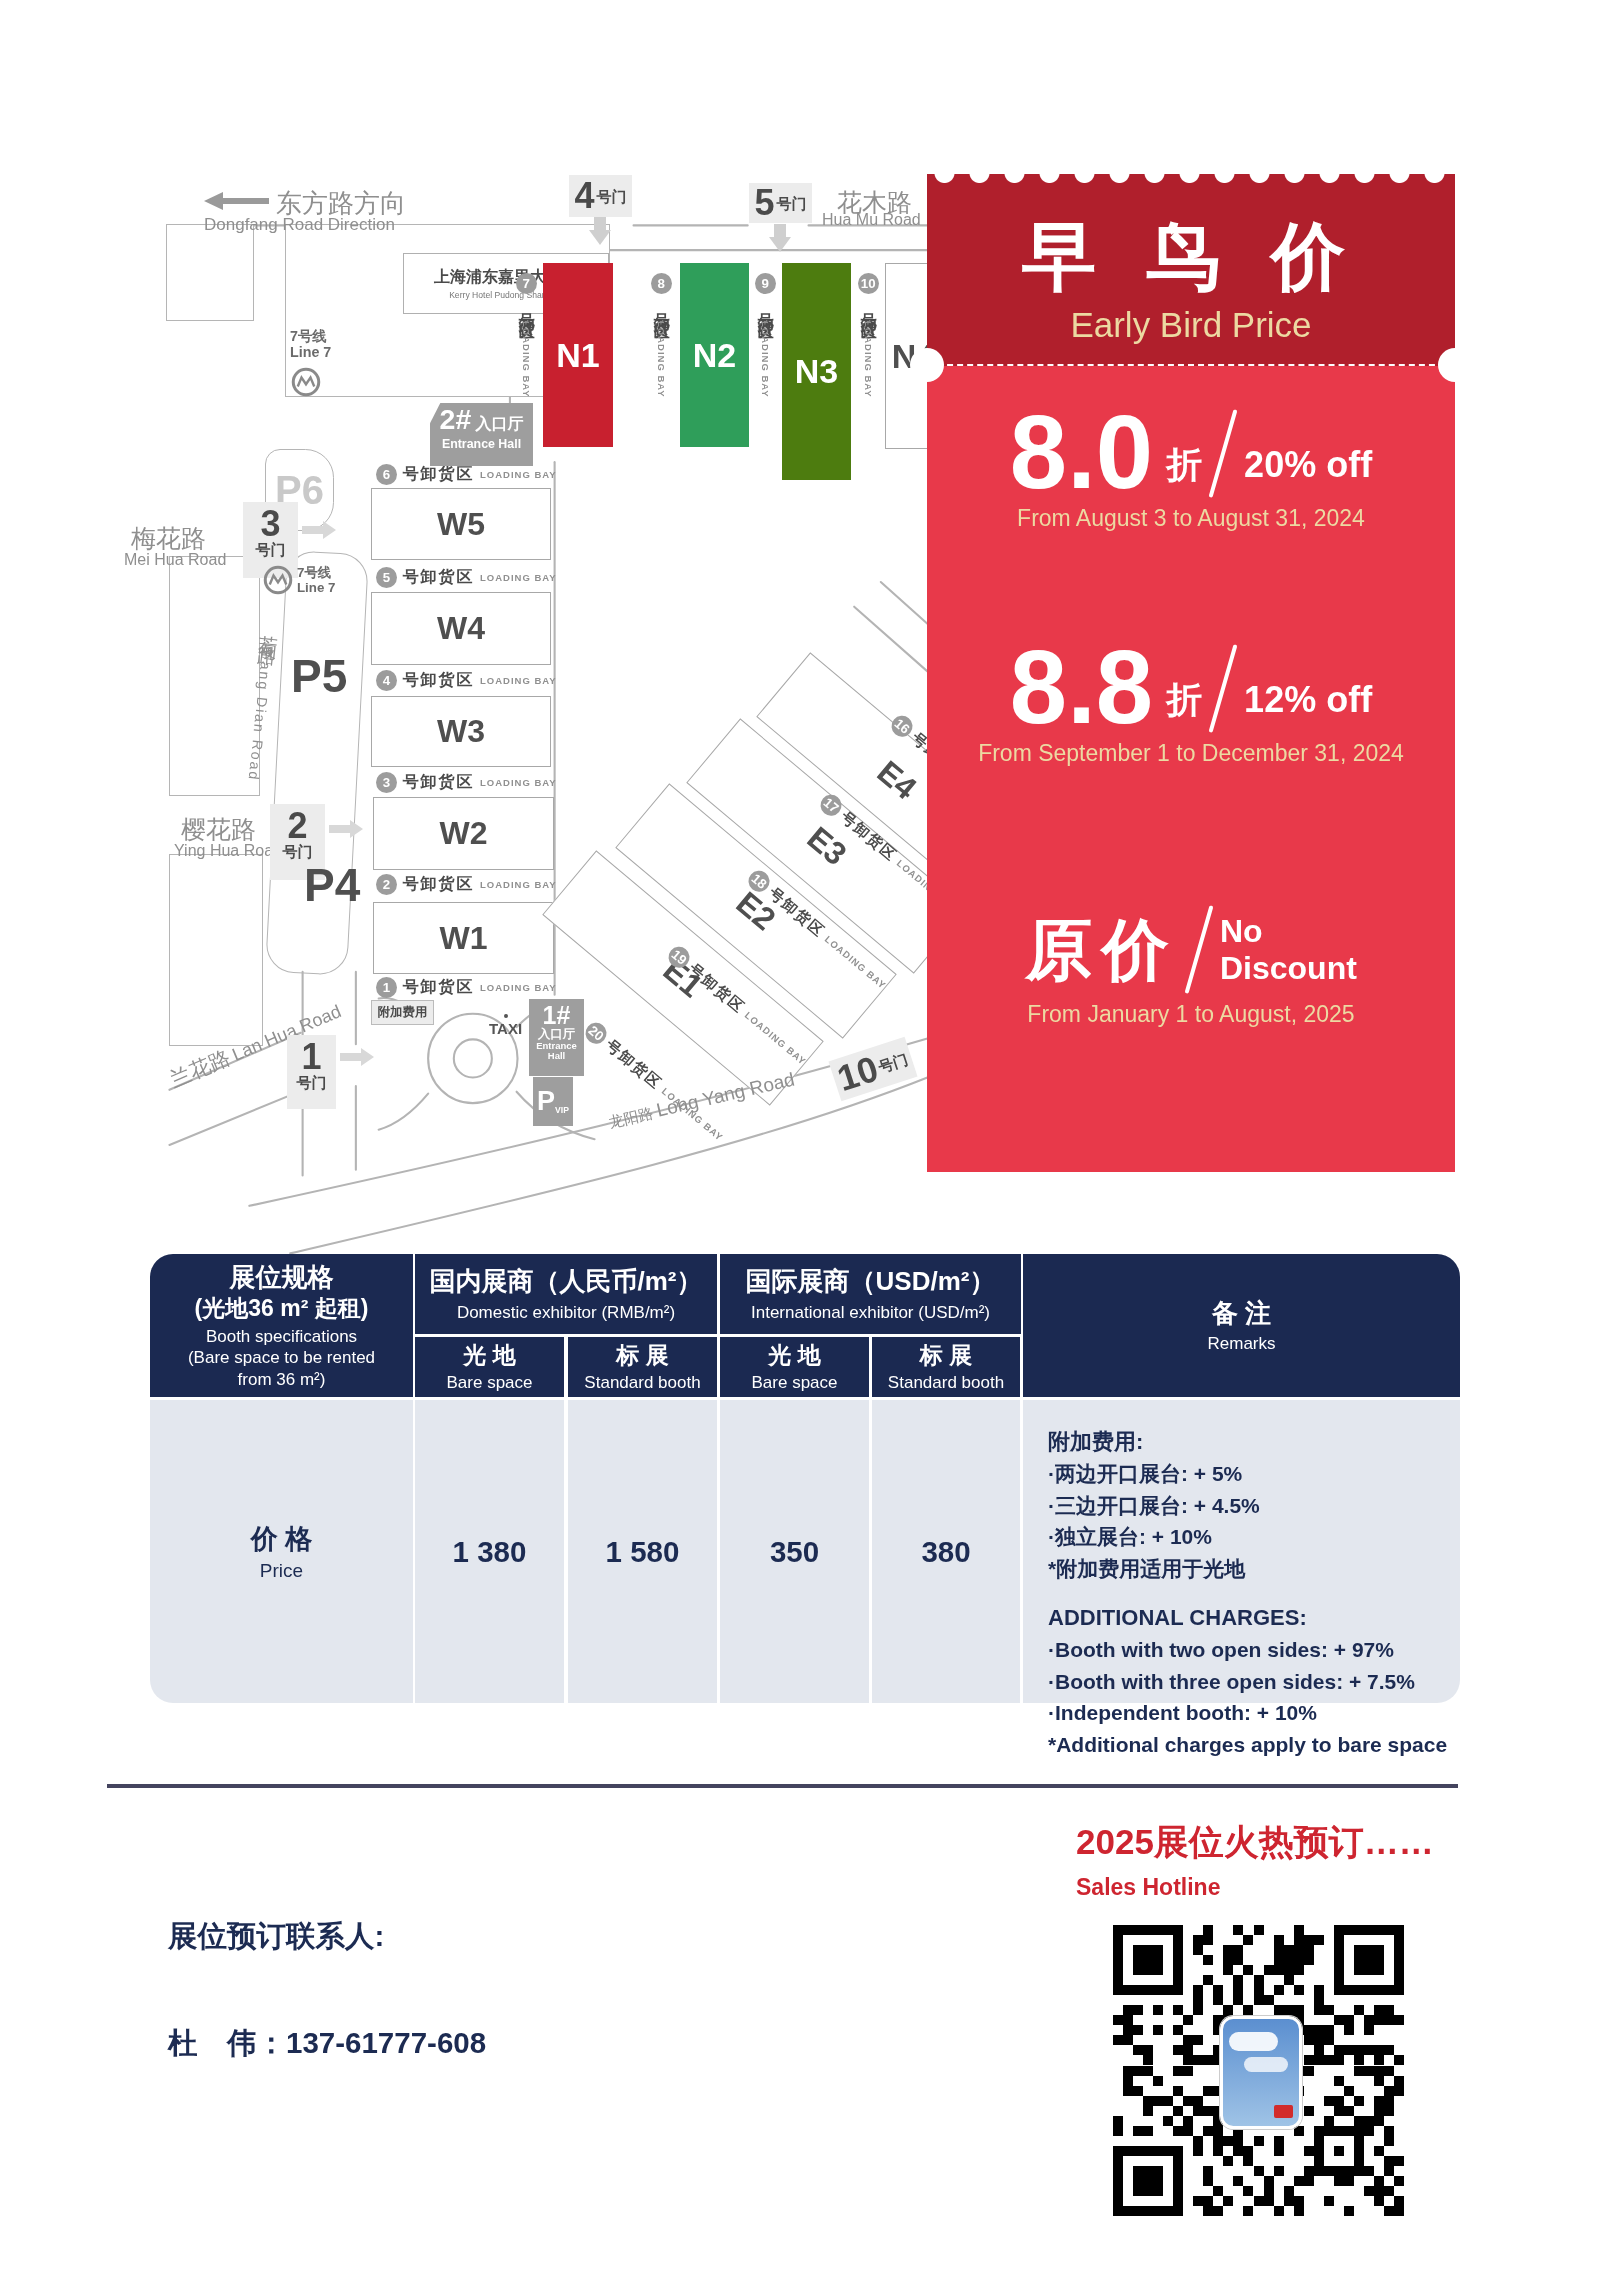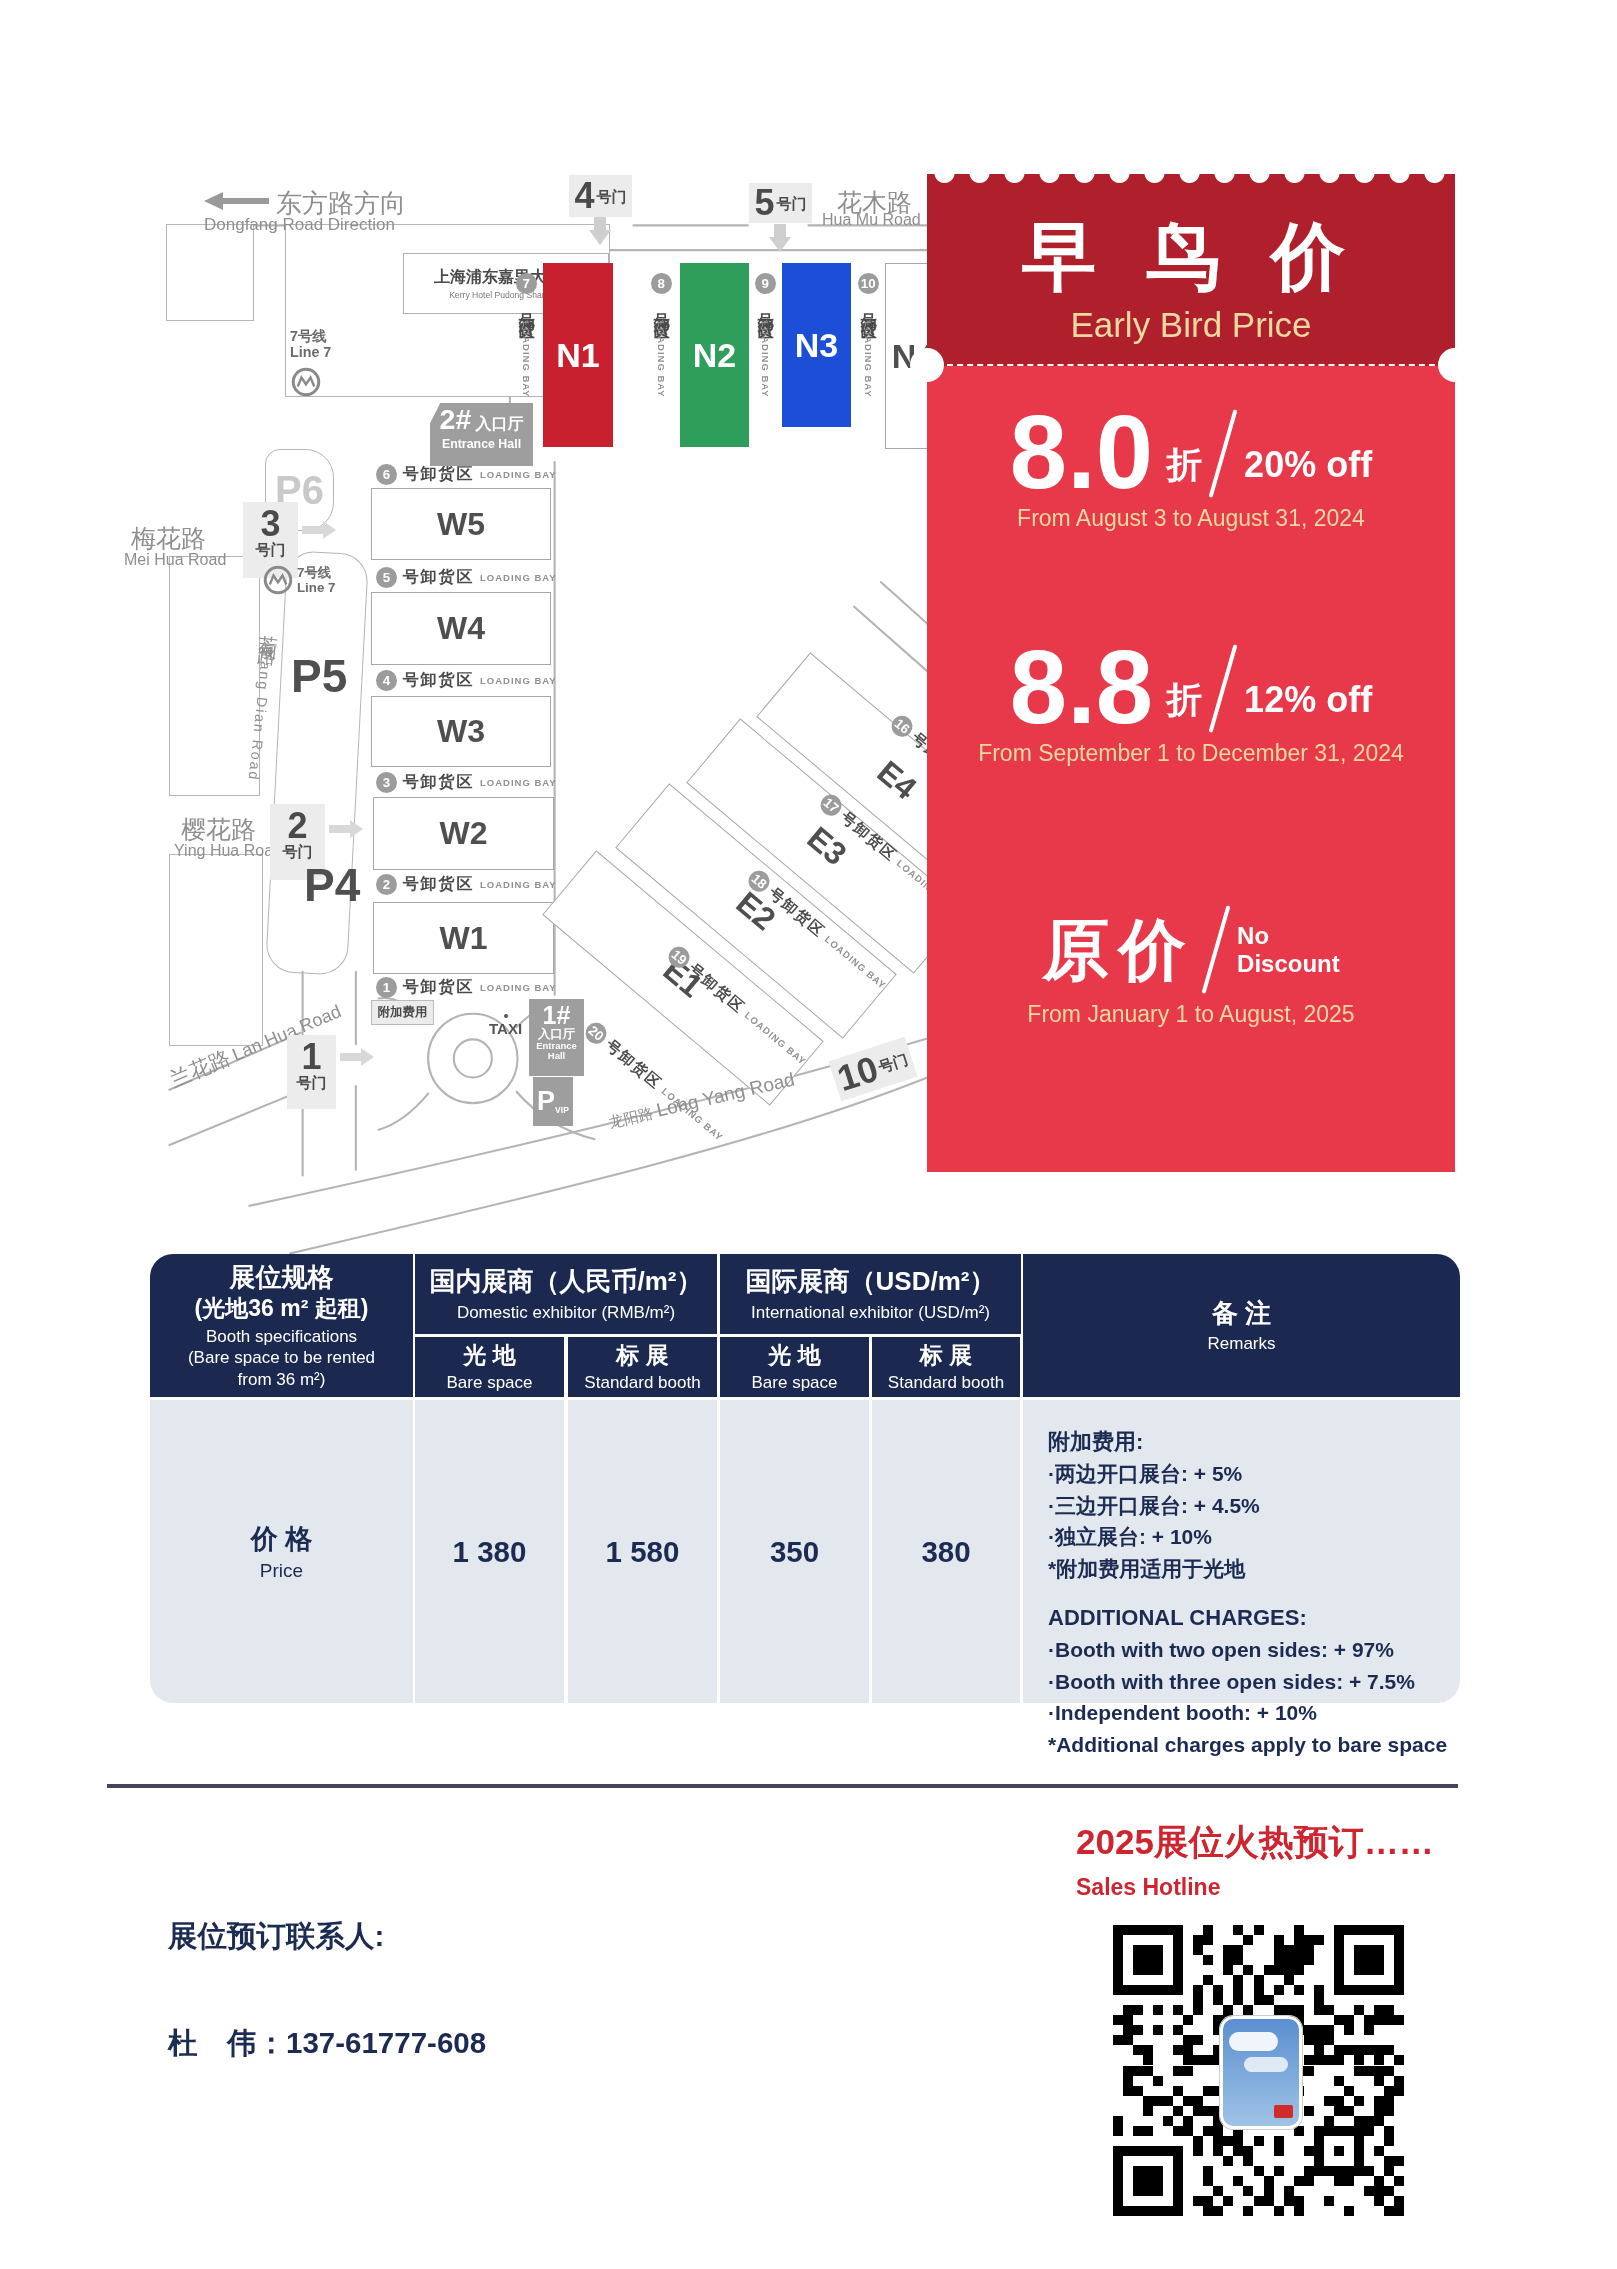--- a/index.html
+++ b/index.html
@@ -44,21 +44,21 @@
   .notch{position:absolute;width:34px;height:34px;border-radius:50%;background:#fff;top:174px;}
   .promo-title-cn{position:absolute;left:0;right:0;top:34px;text-align:center;color:#fff;font-weight:bold;font-size:74px;letter-spacing:15px;}
   .promo-title-en{position:absolute;left:0;right:0;top:131px;text-align:center;color:#ecd9a2;font-size:35px;}
   .tier{position:absolute;left:0;right:0;text-align:center;color:#fff;}
   .tier-row{display:flex;align-items:center;justify-content:center;gap:13.3px;}
   .tier-big{font-size:103px;font-weight:bold;line-height:.9;}
   .tier-big-cn{font-size:67px;font-weight:bold;letter-spacing:9.5px;line-height:1;}
   .tier-unit{font-size:36px;font-weight:bold;align-self:flex-end;margin-bottom:9.5px;}
   .tier-slash{width:3.8px;height:91px;background:#fff;transform:rotate(16deg);border-radius:1.9px;margin:0 5.7px;}
   .tier-pct{font-size:36px;font-weight:bold;align-self:flex-end;margin-bottom:13.3px;}
-  .tier-pct-multi{font-size:24px;font-weight:bold;text-align:left;line-height:1.15;}
+  .tier-pct-multi{font-size:32px;font-weight:bold;text-align:left;line-height:1.15;}
   .tier-datecn{color:#ecd9a2;font-size:25px;font-weight:bold;margin-top:23px;}
   .tier-dateen{color:#ecd9a2;font-size:23px;margin-top:5.7px;}
   
   .ptable{left:150px;top:1254px;width:1310px;height:449px;z-index:5;}
   .hcell{position:absolute;background:#1b2951;color:#fff;display:flex;flex-direction:column;align-items:center;justify-content:center;text-align:center;line-height:1.25;}
   .bcell{position:absolute;background:#e3e7ee;}
   .hcn{font-size:26px;font-weight:bold;}
   .hcn2{font-size:23px;font-weight:bold;}
   .hen{font-size:17px;margin-top:3.8px;}
   .navy{color:#1c2b52;}
@@ -142,21 +142,21 @@
 
 <div class="abs gray-txt" style="left:837px;top:186px;font-size:25px;z-index:2;">花木路</div>
 <div class="abs gray-txt" style="left:822px;top:211px;font-size:16px;z-index:2;">Hua Mu Road</div>
 
 <div class="abs hall hallN" style="left:543px;top:263px;width:70px;height:184px;background:#c8202f;z-index:2;">
     <span>N1</span>
   </div>
 <div class="abs hall hallN" style="left:680px;top:263px;width:69px;height:184px;background:#2f9e5a;z-index:2;">
     <span>N2</span>
   </div>
-<div class="abs hall hallN" style="left:782px;top:263px;width:69px;height:164px;background:#1d4ed8;z-index:2;">
+<div class="abs hall hallN" style="left:782px;top:263px;width:69px;height:217px;background:#4d7c0f;z-index:2;">
     <span>N3</span>
   </div>
 <div class="abs hall" style="left:885px;top:263px;width:99px;height:184px;justify-content:flex-start;padding-left:5.7px;font-size:34px;z-index:2;">
     <span>N4</span>
   </div>
 
 <div class="abs nbay" style="left:512px;top:273px;z-index:2;">
   <div class="baycircle">7</div>
   <div class="cn">号卸货区</div>
   <div class="en">LOADING BAY</div>

